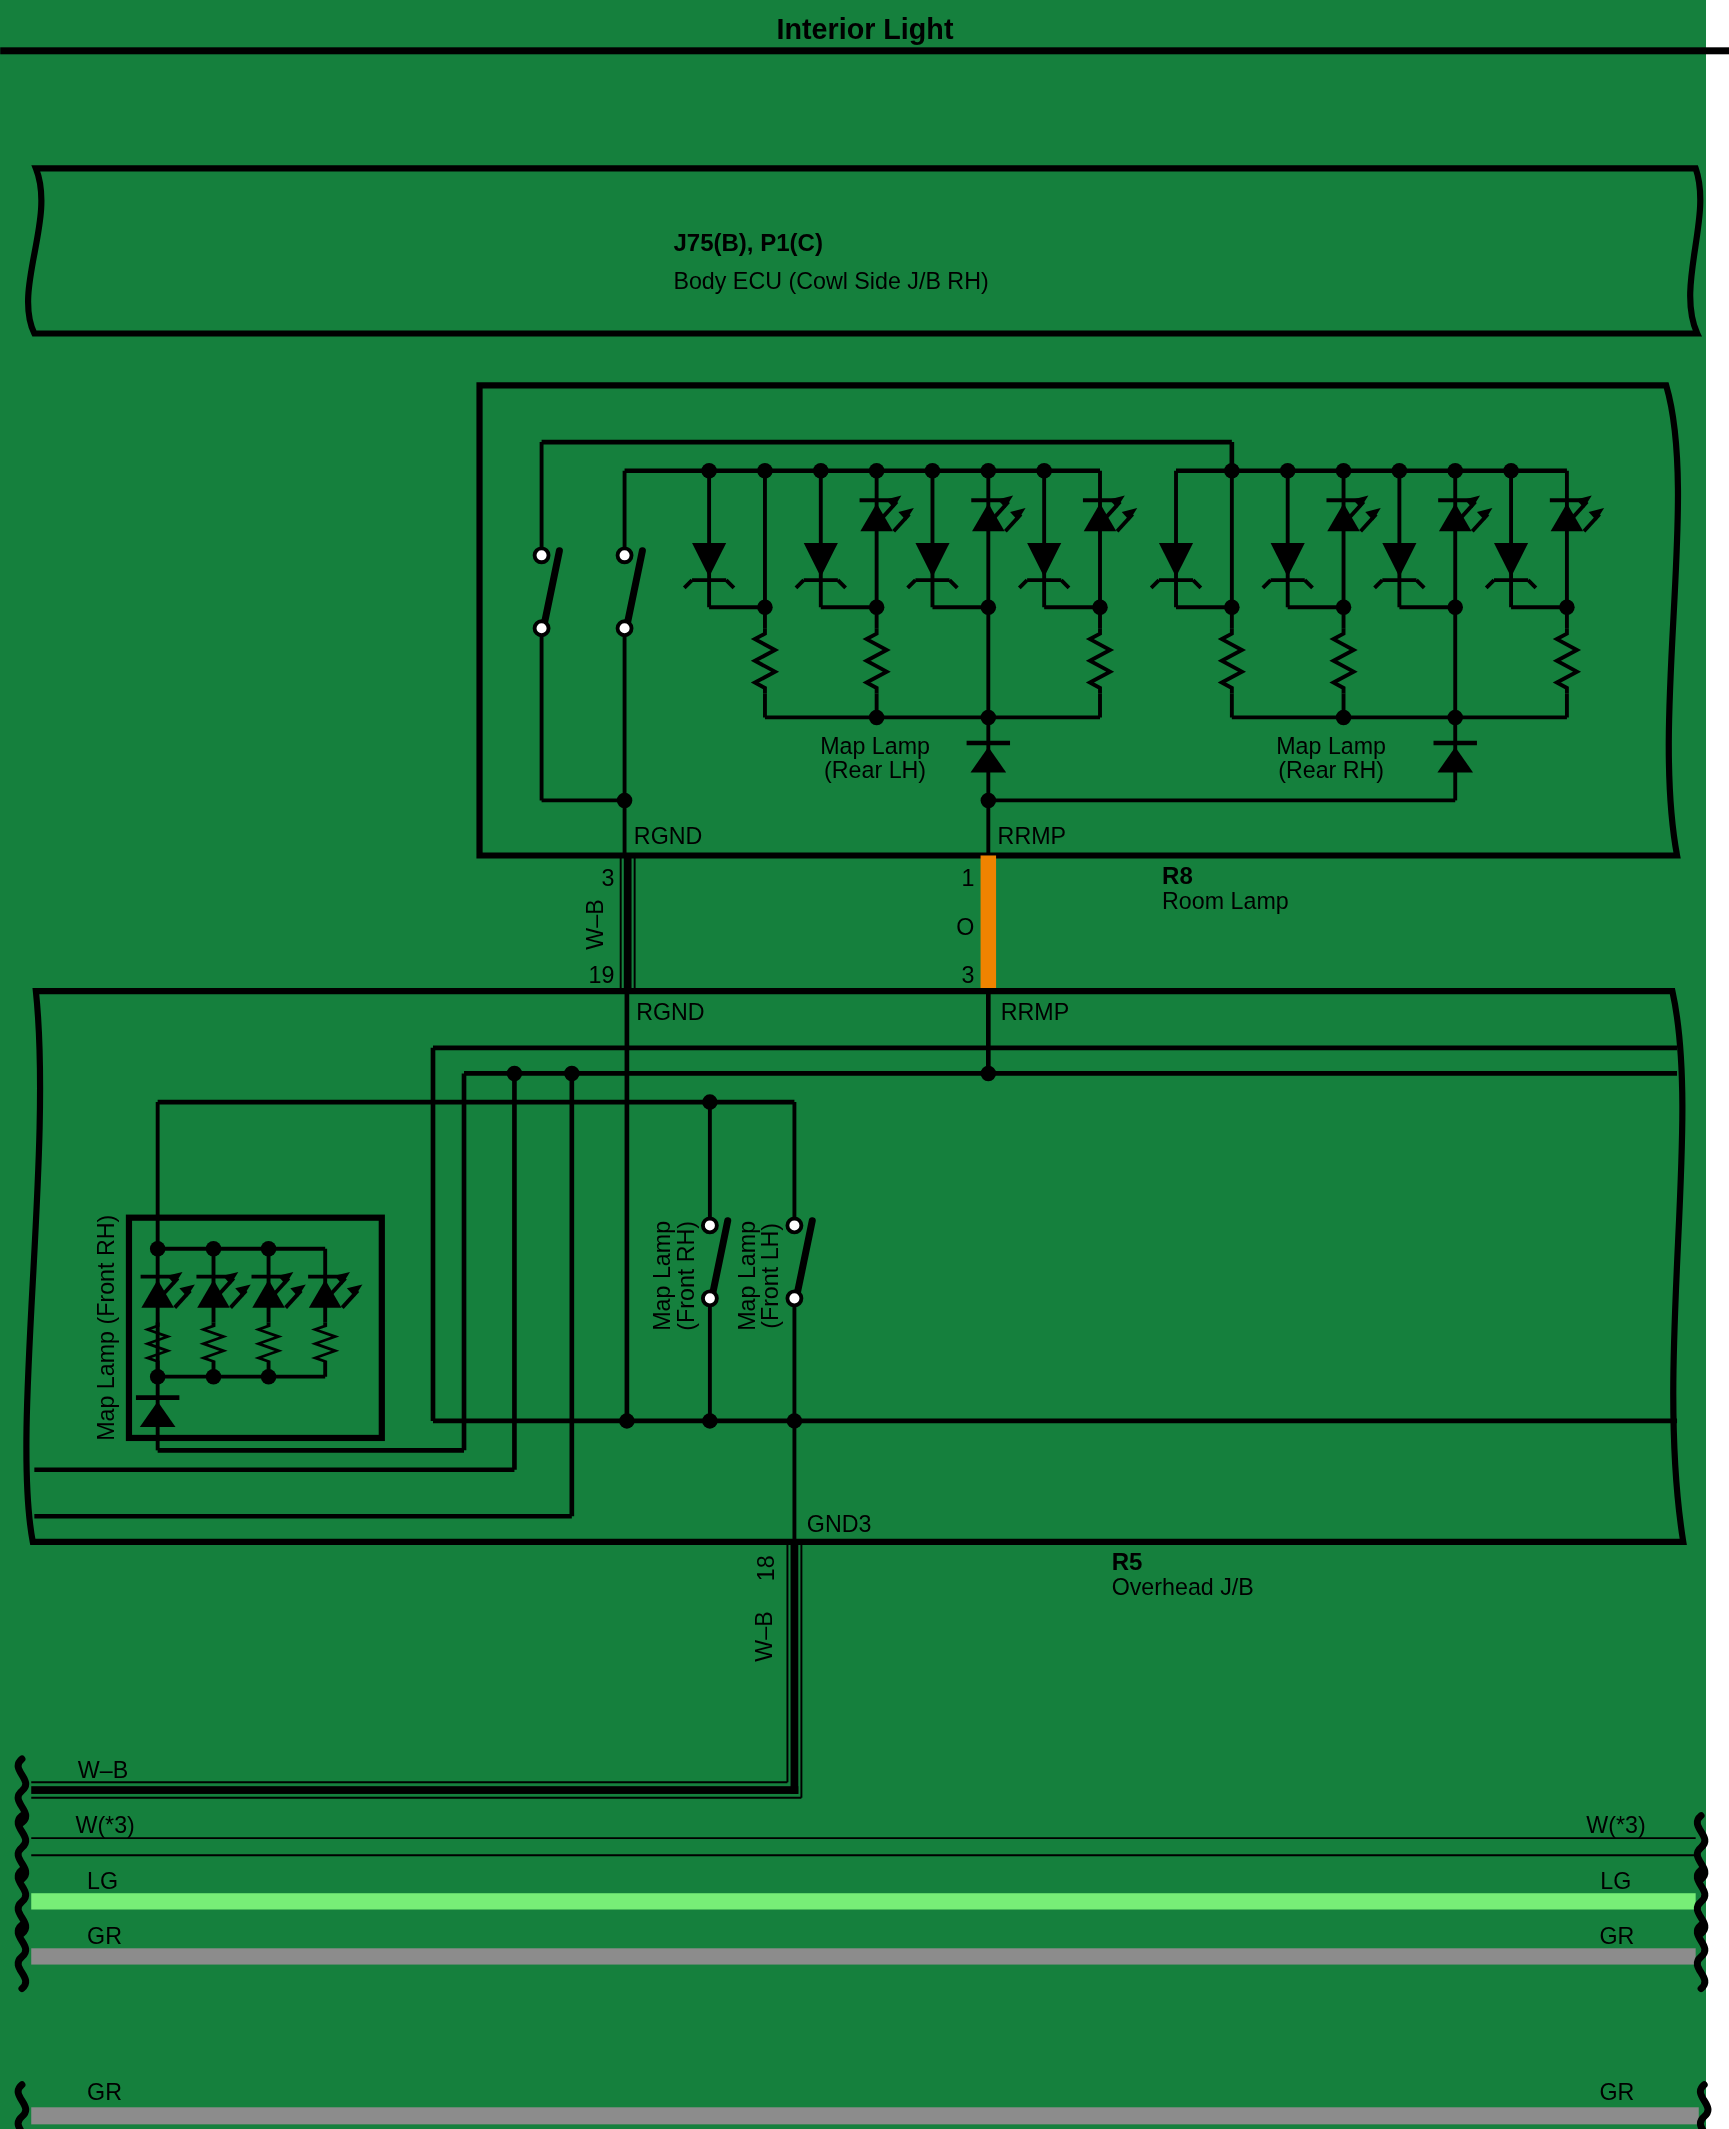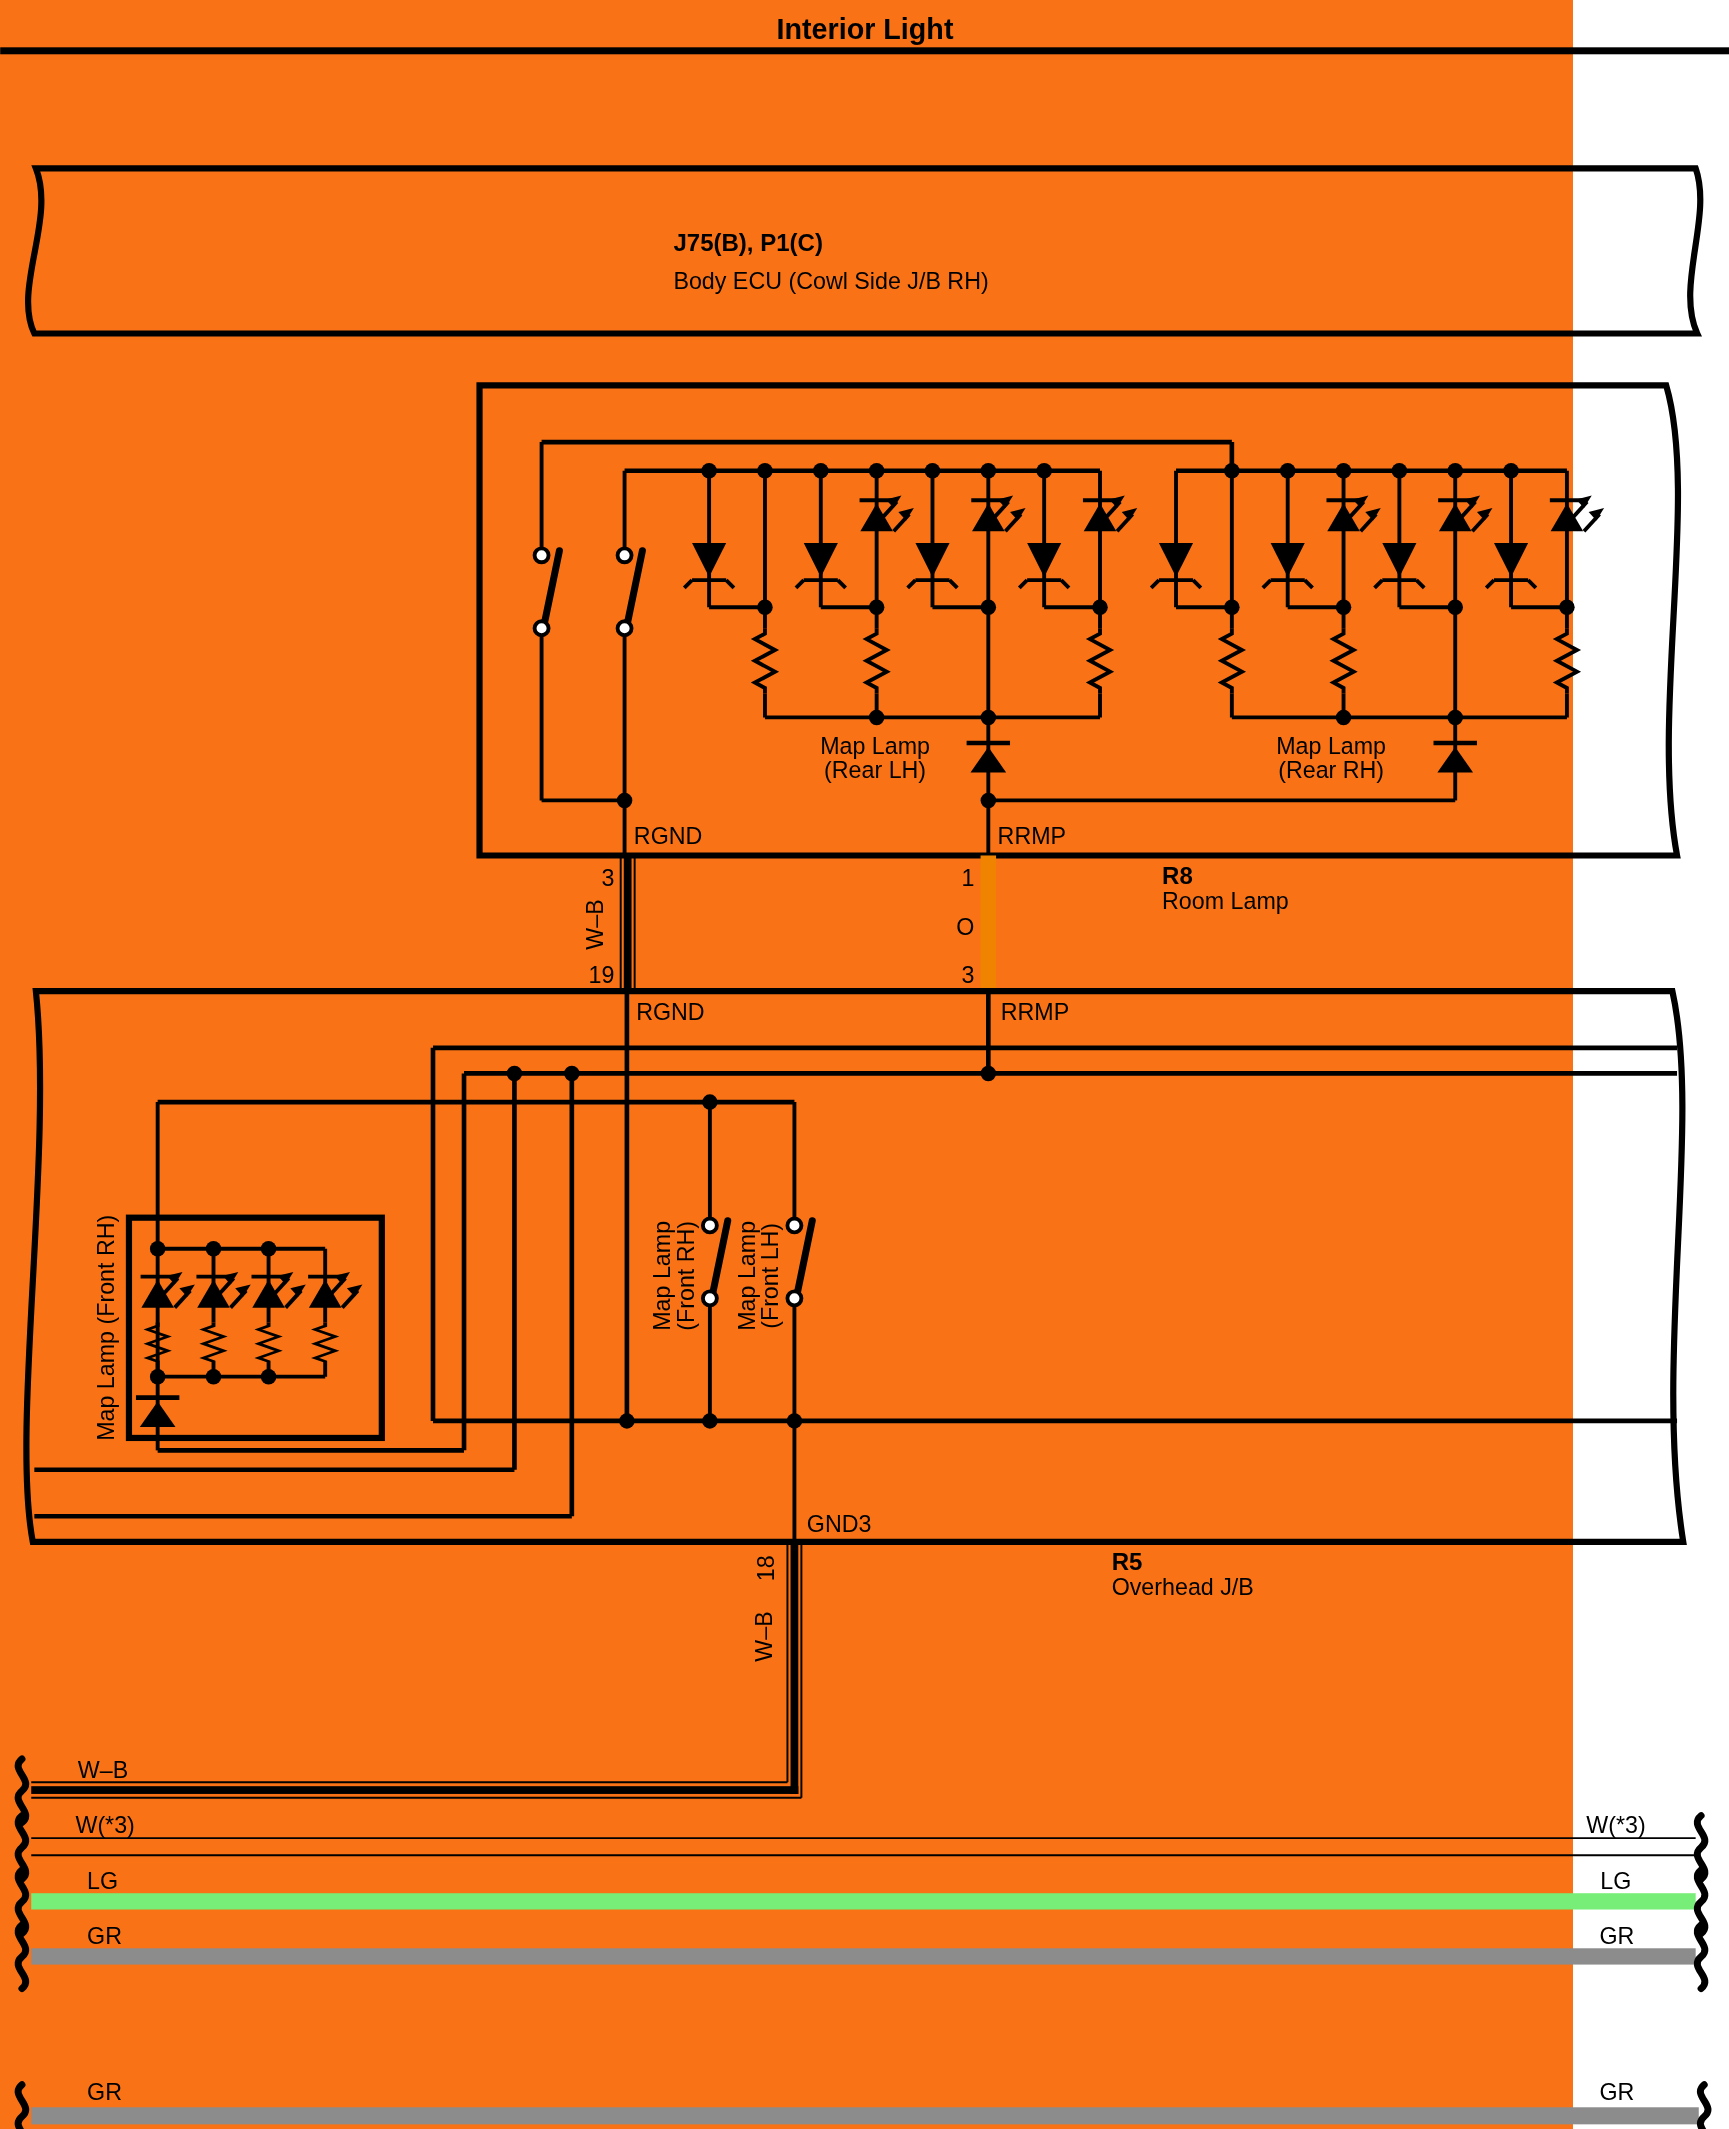--- a/index.html
+++ b/index.html
@@ -1,16 +1,16 @@
 <!DOCTYPE html>
 <html style="font-size:12.4px"><head>
 <meta charset="utf-8">
 <style>
   html,body{margin:0;padding:0;background:#ffffff;}
-  .page{position:relative;width:1573px;height:2129px;background:#f97316;
+  .page{position:relative;width:1706px;height:2129px;background:#15803d;
         font-family:"Liberation Sans", sans-serif;}
   svg{position:absolute;left:0;top:0;}
   text{fill:#000;font-family:"Liberation Sans", sans-serif;}
   .t-title{font-size:37px;font-weight:bold;}
   .t-bold{font-size:31px;font-weight:bold;}
   .t-lbl{font-size:30px;}
   .t-pin{font-size:30px;}
   .w2{stroke:#000;stroke-width:2.5;fill:none;}
   .w5{stroke:#000;stroke-width:5;fill:none;}
   .w6{stroke:#000;stroke-width:6;fill:none;}

